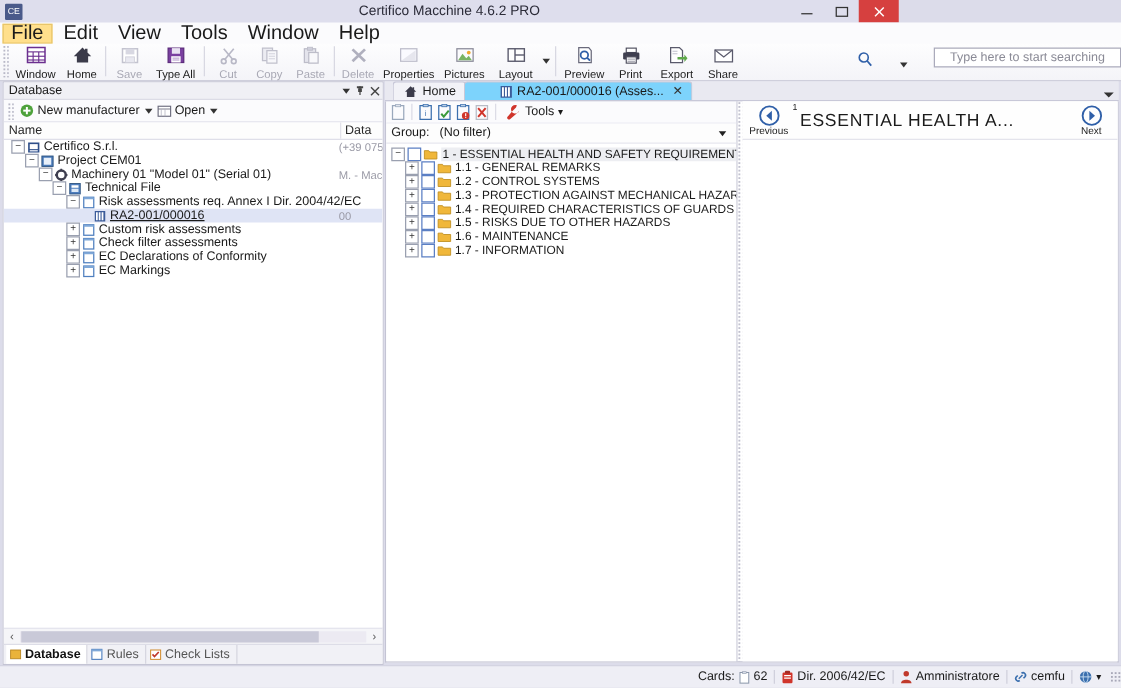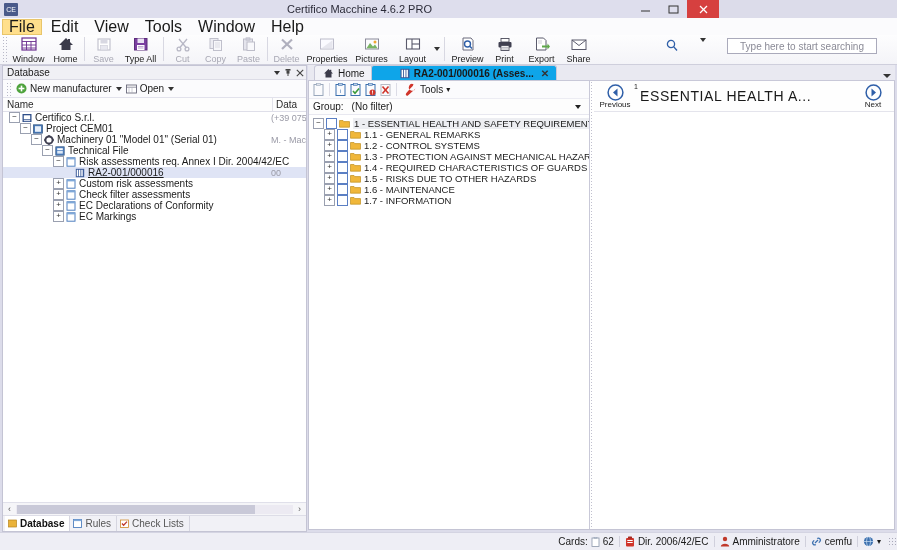--- a/index.html
+++ b/index.html
@@ -86,22 +86,22 @@
     font-size: 9px; color: #1c1c1c; margin-top: 1px; white-space: nowrap;
   }
   .rb-item.disabled .lbl { color: #a8a8b4; }
   .rb-ico { width: 18px; height: 17px; position: relative; }
   .rb-sep {
     width: 1px; height: 24px; background: #d8d8e2; margin: 2px 2px 0 2px;
   }
 
   
   .ribbon-search {
-    position: absolute; right: 20px; top: 3px;
-    display: flex; align-items: flex-start; gap: 21px;
+    position: absolute; right: 0; top: 3px;
+    display: flex; align-items: flex-end; gap: 21px;
   }
   .search-input {
     width: 140px; height: 14px;
     border: 1px solid #aaaabb; background: #fff;
     font-size: 10px; color: #777; padding: 0 4px;
     text-align: center;
     font-family: "Liberation Sans", sans-serif;
     outline: none;
   }
   .search-input::placeholder { color: #8a8a96; }
@@ -194,21 +194,21 @@
   .dtab {
     display: flex; align-items: center; gap: 4px;
     height: 14px; padding: 0 7px 0 8px;
     font-size: 10px; color: #1a1a1a;
     background: #f2f2f7;
     border: 1px solid #c8c8d8; border-bottom: none;
     border-radius: 3px 3px 0 0;
     margin-right: -2px;
     position: relative;
   }
-  .dtab.active { background: #0ea5e9; z-index: 2; font-weight: bold; padding-left: 28px; }
+  .dtab.active { background: #7dd3fc; z-index: 2; font-weight: normal; padding-left: 28px; }
   .dtab .x { font-size: 10px; color: #333; margin-left: 3px; }
   .tabstrip .dd {
     position: absolute; right: 4px; bottom: 2px;
     width: 0; height: 0; border-left: 4px solid transparent; border-right: 4px solid transparent;
     border-top: 4px solid #333;
   }
   .doc-body {
     flex: 1; display: flex; background: #fff;
     border: 1px solid #c4c4d4; border-top: none;
   }

